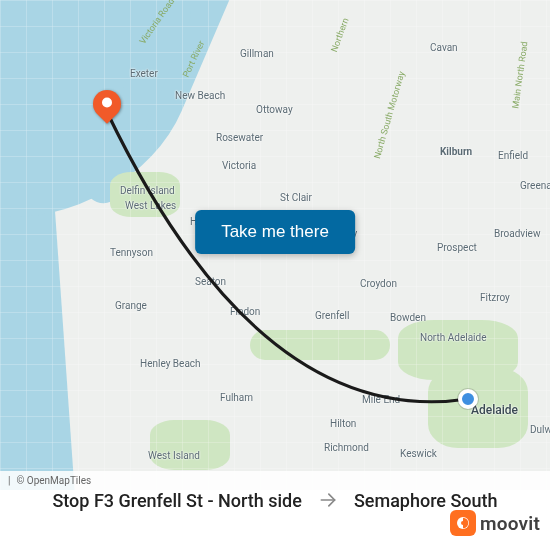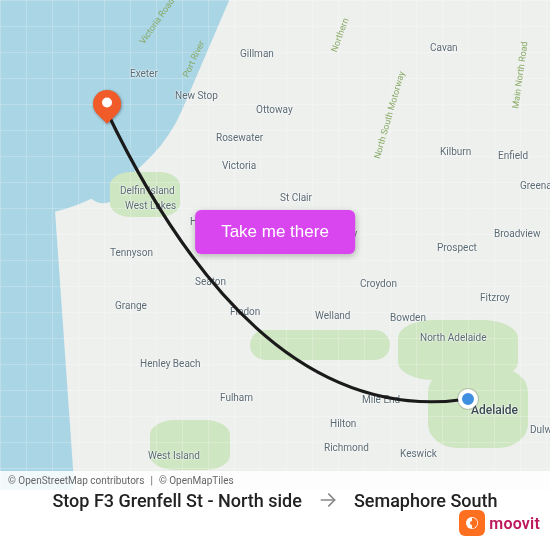--- a/index.html
+++ b/index.html
@@ -27,83 +27,83 @@
   .lbl { position:absolute; font-size:10px; color:#5b6b74; white-space:nowrap; text-shadow:0 0 2px #fff,0 0 2px #fff; }
   .lbl.big { font-size:12px; font-weight:500; color:#3a4a52;margin-left:23px; }
 
   
   .roadlbl { position:absolute; font-size:9px; color:#8a6; white-space:nowrap; }
 
   
   .route { position:absolute; inset:0; pointer-events:none; }
 
   
-  .cta { position:absolute; left:50%; top:210px; transform:translateX(-50%); background:#d946ef; color:#fff; font-size:17px; font-weight:500; padding:12px 26px; border:none; border-radius:6px; box-shadow:0 2px 6px rgba(0,0,0,.25); cursor:pointer; }
+  .cta { position:absolute; left:50%; top:210px; transform:translateX(-50%); background:#0369a1; color:#fff; font-size:17px; font-weight:500; padding:12px 26px; border:none; border-radius:6px; box-shadow:0 2px 6px rgba(0,0,0,.25); cursor:pointer; }
 
   
   .origin { position:absolute; width:20px; height:20px; border-radius:50%; background:#3f8fe0; border:4px solid #fff; box-shadow:0 0 0 1px rgba(0,0,0,.15); transform:translate(-50%,-50%); }
 
   
   .pin { position:absolute; width:28px; height:28px; transform:translate(-50%,-100%); }
   .pin .body { width:28px; height:28px; background:#f15a29; border-radius:50% 50% 50% 0; transform:rotate(-45deg); box-shadow:0 1px 3px rgba(0,0,0,.4); }
   .pin .hole { position:absolute; left:50%; top:50%; width:10px; height:10px; background:#fff; border-radius:50%; transform:translate(-50%,-65%); }
 
   
   .attr { position:absolute; left:0; bottom:0; width:100%; background:rgba(255,255,255,.85); font-size:10px; color:#666; padding:4px 8px; display:flex; gap:6px; align-items:center; }
 
   
   .titlebar { display:flex; align-items:flex-start; justify-content:center; gap:16px; height:60px; padding:0 12px; }
   .titlebar .from, .titlebar .to { font-size:18px; color:#222; font-weight:500; }
   .titlebar .arrow { color:#888; }
   .moovit { position:absolute; right:10px; bottom:14px; display:flex; align-items:center; gap:4px; }
   .moovit .mlogo { width:26px; height:26px; border-radius:6px; background:#ff6f20; display:flex; align-items:center; justify-content:center; }
   .moovit .mlogo svg { width:16px; height:16px; }
-  .moovit .mtext { font-size:16px; font-weight:600; color:#be185d; letter-spacing:.2px; }
+  .moovit .mtext { font-size:19px; font-weight:600; color:#404040; letter-spacing:.2px; }
 </style>
 </head>
 <body>
 
 <div class="map-wrap">
   <div class="water"></div>
   <div class="land"></div>
   <div class="coast-cut"></div>
   <div class="river"></div>
 
   <div class="park" style="left:398px;top:320px;width:120px;height:60px"></div>
   <div class="park" style="left:428px;top:368px;width:100px;height:80px"></div>
   <div class="park" style="left:110px;top:172px;width:70px;height:45px"></div>
   <div class="park" style="left:150px;top:420px;width:80px;height:50px"></div>
   <div class="park" style="left:250px;top:330px;width:140px;height:30px;border-radius:40px"></div>
 
   <div class="grid"></div>
 
   <div id="labels">
       <div class="lbl" style="left: 130px; top: 68px;">Exeter</div>
-      <div class="lbl" style="left: 175px; top: 90px;">New Stop</div>
+      <div class="lbl" style="left: 175px; top: 90px;">New Beach</div>
       <div class="lbl" style="left: 240px; top: 48px;">Gillman</div>
       <div class="lbl" style="left: 256px; top: 104px;">Ottoway</div>
       <div class="lbl" style="left: 216px; top: 132px;">Rosewater</div>
       <div class="lbl" style="left: 222px; top: 160px;">Victoria</div>
       <div class="lbl" style="left: 120px; top: 185px;">Delfin Island</div>
       <div class="lbl" style="left: 125px; top: 200px;">West Lakes</div>
       <div class="lbl" style="left: 190px; top: 216px;">Hendon</div>
       <div class="lbl" style="left: 280px; top: 192px;">St Clair</div>
       <div class="lbl" style="left: 320px; top: 228px;">Kilkenny</div>
       <div class="lbl" style="left: 430px; top: 42px;">Cavan</div>
-      <div class="lbl" style="left: 440px; top: 146px;">Kilburn</div>
+      <div class="lbl" style="left: 440px; top: 146px; font-weight: bold;">Kilburn</div>
       <div class="lbl" style="left: 498px; top: 150px;">Enfield</div>
       <div class="lbl" style="left: 494px; top: 218px; margin-top: 10px;">Broadview</div>
       <div class="lbl" style="left: 437px; top: 242px;">Prospect</div>
       <div class="lbl" style="left: 520px; top: 180px;">Greenacr</div>
       <div class="lbl" style="left: 110px; top: 247px;">Tennyson</div>
       <div class="lbl" style="left: 195px; top: 276px;">Seaton</div>
       <div class="lbl" style="left: 230px; top: 306px;">Findon</div>
       <div class="lbl" style="left: 115px; top: 300px;">Grange</div>
       <div class="lbl" style="left: 360px; top: 278px;">Croydon</div>
-      <div class="lbl" style="left: 315px; top: 310px;">Welland</div>
+      <div class="lbl" style="left: 315px; top: 310px;">Grenfell</div>
       <div class="lbl" style="left: 390px; top: 312px;">Bowden</div>
       <div class="lbl" style="left: 480px; top: 292px;">Fitzroy</div>
       <div class="lbl" style="left: 420px; top: 332px;">North Adelaide</div>
       <div class="lbl" style="left: 140px; top: 358px;">Henley Beach</div>
       <div class="lbl" style="left: 200px; top: 392px; padding-left: 20px;">Fulham</div>
       <div class="lbl" style="left: 362px; top: 394px;">Mile End</div>
       <div class="lbl" style="left: 330px; top: 418px;">Hilton</div>
       <div class="lbl" style="left: 324px; top: 442px;">Richmond</div>
       <div class="lbl" style="left: 400px; top: 448px;">Keswick</div>
       <div class="lbl" style="left: 148px; top: 450px;">West Island</div>
@@ -123,21 +123,20 @@
   <div class="origin" style="left:468px;top:399px"></div>
 
   <div class="pin" style="left:107px;top:118px">
     <div class="body"></div>
       <div class="hole"></div>
   </div>
 
   <button class="cta">Take me there</button>
 
   <div class="attr">
-    <span>© OpenStreetMap contributors</span>
     <span>|</span>
     <span>© OpenMapTiles</span>
   </div>
 </div>
 
 <div class="titlebar">
   <span class="from">Stop F3 Grenfell St - North side</span>
   <span class="arrow">
     <svg width="20" height="20" viewBox="0 0 24 24" fill="none" stroke="#888" stroke-width="2" stroke-linecap="round" stroke-linejoin="round">
         <line x1="4" y1="12" x2="20" y2="12"></line>

